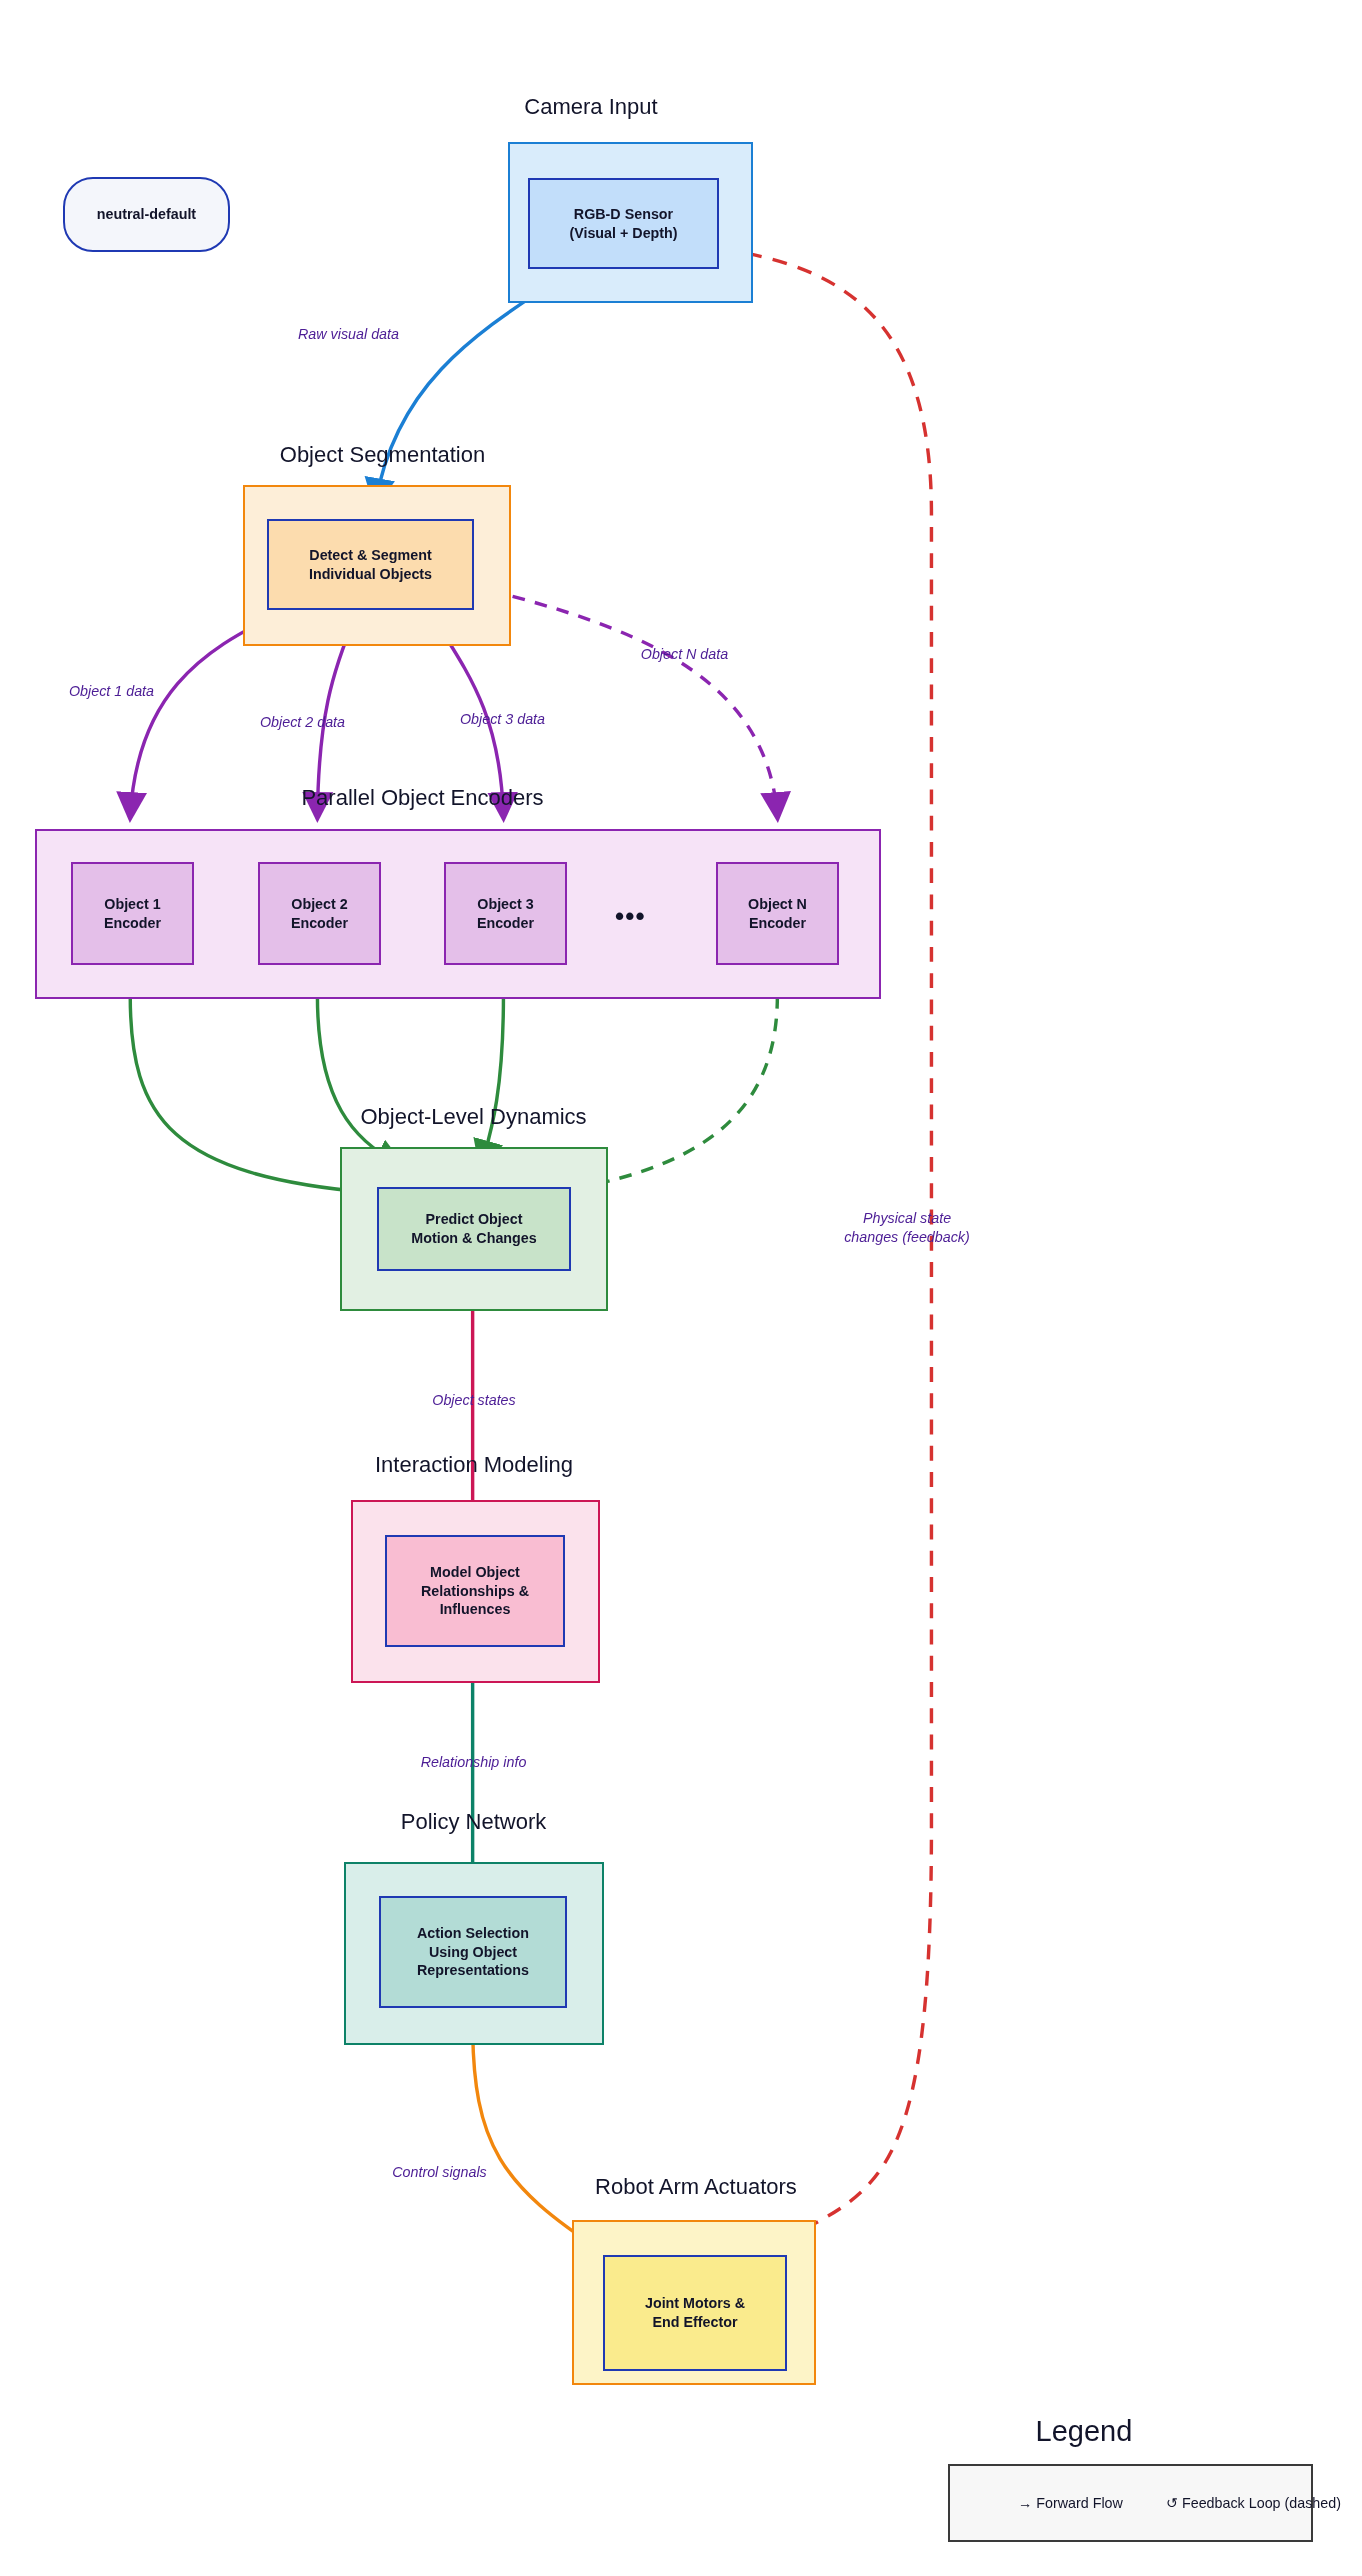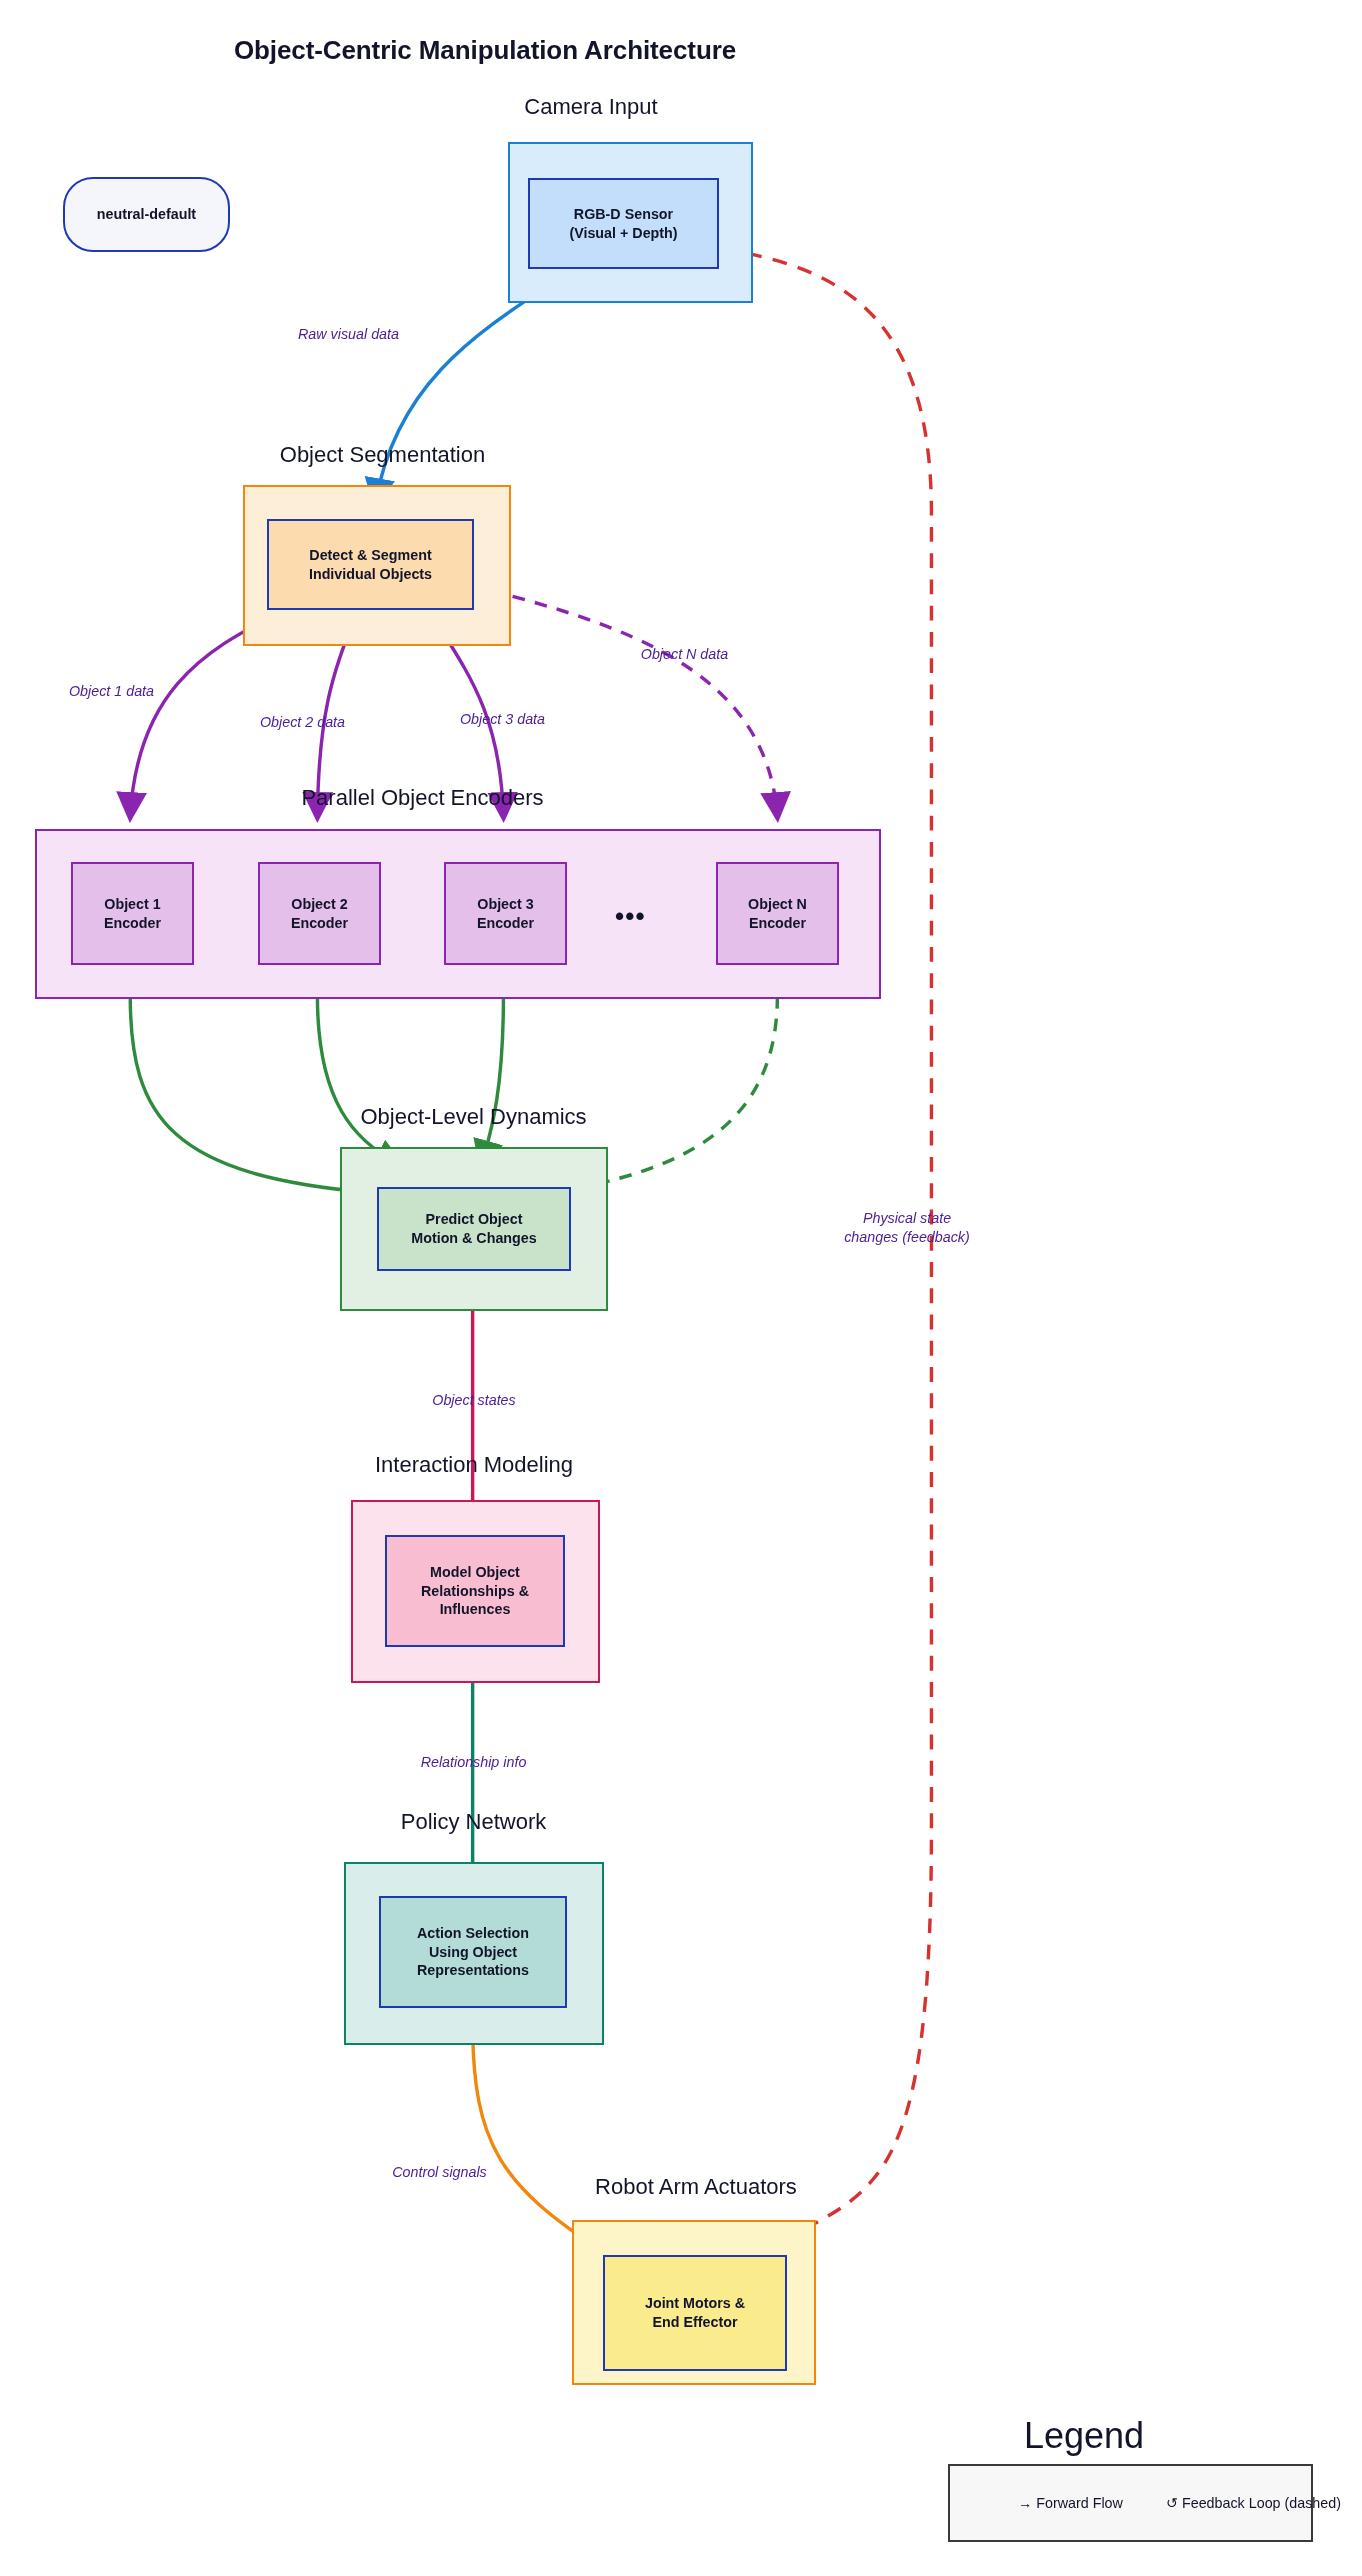--- a/index.html
+++ b/index.html
@@ -74,21 +74,21 @@
   }
   .ellipsis-dots {
     position: absolute;
     font-size: 26px;
     font-weight: 700;
     color: #12142a;
     letter-spacing: 1.1px;
   }
   .legend-title {
     position: absolute;
-    font-size: 36px;
+    font-size: 29px;
     color: #12142a;
     text-align: center;
     white-space: nowrap;
   }
   .legend-box {
     position: absolute;
     border: 2.9px solid #3a3a3a;
     background: #f7f7f7;
     display: flex;
     align-items: center;
@@ -149,21 +149,20 @@
     <path d="M 828,2230 L 828,2675" fill="none" stroke="#cc1655" stroke-width="6" marker-end="url(#ah-crimson)"></path>
 
     <path d="M 828,2885 L 828,3315" fill="none" stroke="#0d8268" stroke-width="6" marker-end="url(#ah-teal)"></path>
 
     <path d="M 828,3545 C 828,3760 880,3830 1055,3945" fill="none" stroke="#f2870d" stroke-width="6" marker-end="url(#ah-orange)"></path>
 
     <path d="M 1410,3905 C 1560,3830 1632,3760 1632,3200
              L 1632,900 C 1632,560 1480,470 1270,437" fill="none" stroke="#d63230" stroke-width="6" stroke-dasharray="26,20" marker-end="url(#ah-red)"></path>
   </svg>
 
-  <div class="diagram-title">Object-Centric Manipulation Architecture</div>
 
   <div class="node neutral" style="left:63px; top:177px; width:167px; height:75px;">
     <span>neutral-default</span>
   </div>
 
   <div class="cluster-label" style="left:457px; top:94px; width:268px;">Camera Input</div>
   <div class="cluster" style="left:508px; top:142px; width:245px; height:161px; border-color:#1b7fd4; background:#d9ecfb;"></div>
   <div class="node" style="left:528px; top:178px; width:191px; height:91px; background:#c2defa;">
     <span>RGB-D Sensor<br>(Visual + Depth)</span>
   </div>

